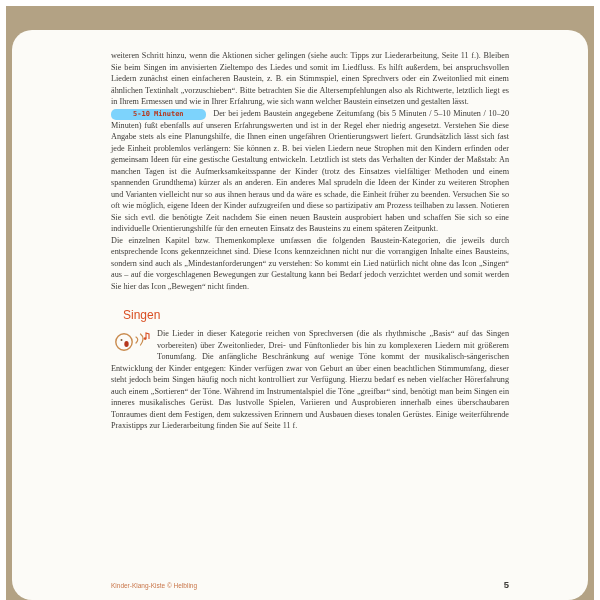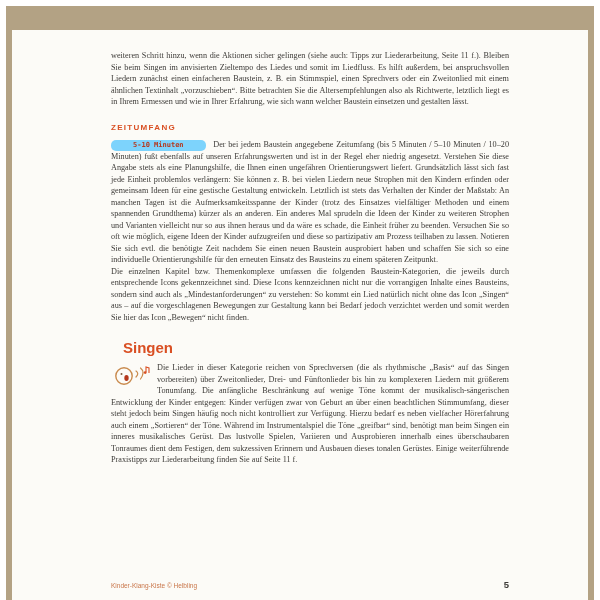--- a/index.html
+++ b/index.html
@@ -8,33 +8,34 @@
     font-family:"Liberation Serif", serif;overflow:hidden;
   }
   .photo-bg{
     position:absolute;top:6px;left:6px;right:6px;bottom:0;
     background:#b3a284;
   }
   .page{
     position:absolute;top:24px;left:6px;right:6px;bottom:0;
     background:#fcfbf7;box-sizing:border-box;
     padding:20px 79px 30px 99px;
+    border-radius:20px;
   }
   .body-text{
     font-size:8.2px;line-height:11.5px;color:#3d3b38;
     text-align:justify;margin:0;
   }
   .heading-caps{
     font-family:"Liberation Sans", sans-serif;
     font-size:8px;font-weight:bold;letter-spacing:1.3px;
     color:#d94f23;margin:15px 0 7px 0;
   }
   .sub-heading{
     font-family:"Liberation Sans", sans-serif;
-    font-size:15px;font-weight:bold;color:#d94f23;
+    font-size:12px;font-weight:normal;color:#d94f23;
     margin:16px 0 6px 12px;
   }
   .badge{
     display:inline-block;background:#7dd3fc;color:#b5371c;
     font-family:"DejaVu Sans Mono", monospace;
     font-size:7px;font-weight:bold;line-height:9px;
     padding:1px 22px;border-radius:5px;margin-right:5px;
     white-space:nowrap;
   }
   .singen-icon-box{
@@ -54,21 +55,20 @@
   }
 </style>
 </head>
 <body>
 
 <div class="photo-bg">
   <div class="page">
 
     <p class="body-text">weiteren Schritt hinzu, wenn die Aktionen sicher gelingen (siehe auch: Tipps zur Liederarbeitung, Seite 11 f.). Bleiben Sie beim Singen im anvisierten Zieltempo des Liedes und somit im Liedfluss. Es hilft außerdem, bei anspruchsvollen Liedern zunächst einen einfacheren Baustein, z. B. ein Stimmspiel, einen Sprechvers oder ein Zweitonlied mit einem ähnlichen Textinhalt „vorzuschieben“. Bitte betrachten Sie die Altersempfehlungen also als Richtwerte, letztlich liegt es in Ihrem Ermessen und wie in Ihrer Erfahrung, wie sich wann welcher Baustein einsetzen und gestalten lässt.</p>
 
-    <h2 class="heading-caps">ZEITUMFANG</h2>
 
     <p class="body-text">
       <span class="badge">5-10 Minuten</span>
       <span>Der bei jedem Baustein angegebene Zeitumfang (bis 5 Minuten / 5–10 Minuten / 10–20 Minuten) fußt ebenfalls auf unseren Erfahrungswerten und ist in der Regel eher niedrig angesetzt. Verstehen Sie diese Angabe stets als eine Planungshilfe, die Ihnen einen ungefähren Orientierungswert liefert. Grundsätzlich lässt sich fast jede Einheit problemlos verlängern: Sie können z. B. bei vielen Liedern neue Strophen mit den Kindern erfinden oder gemeinsam Ideen für eine gestische Gestaltung entwickeln. Letztlich ist stets das Verhalten der Kinder der Maßstab: An manchen Tagen ist die Aufmerksamkeitsspanne der Kinder (trotz des Einsatzes vielfältiger Methoden und einem spannenden Grundthema) kürzer als an anderen. Ein anderes Mal sprudeln die Ideen der Kinder zu weiteren Strophen und Varianten vielleicht nur so aus ihnen heraus und da wäre es schade, die Einheit früher zu beenden. Versuchen Sie so oft wie möglich, eigene Ideen der Kinder aufzugreifen und diese so partizipativ am Prozess teilhaben zu lassen. Notieren Sie sich evtl. die benötigte Zeit nachdem Sie einen neuen Baustein ausprobiert haben und schaffen Sie sich so eine individuelle Orientierungshilfe für den erneuten Einsatz des Bausteins zu einem späteren Zeitpunkt.</span>
     </p>
 
 
     <p class="body-text">Die einzelnen Kapitel bzw. Themenkomplexe umfassen die folgenden Baustein-Kategorien, die jeweils durch entsprechende Icons gekennzeichnet sind. Diese Icons kennzeichnen nicht nur die vorrangigen Inhalte eines Bausteins, sondern sind auch als „Mindestanforderungen“ zu verstehen: So kommt ein Lied natürlich nicht ohne das Icon „Singen“ aus – auf die vorgeschlagenen Bewegungen zur Gestaltung kann bei Bedarf jedoch verzichtet werden und somit werden Sie hier das Icon „Bewegen“ nicht finden.</p>
 
     <h3 class="sub-heading">Singen</h3>

